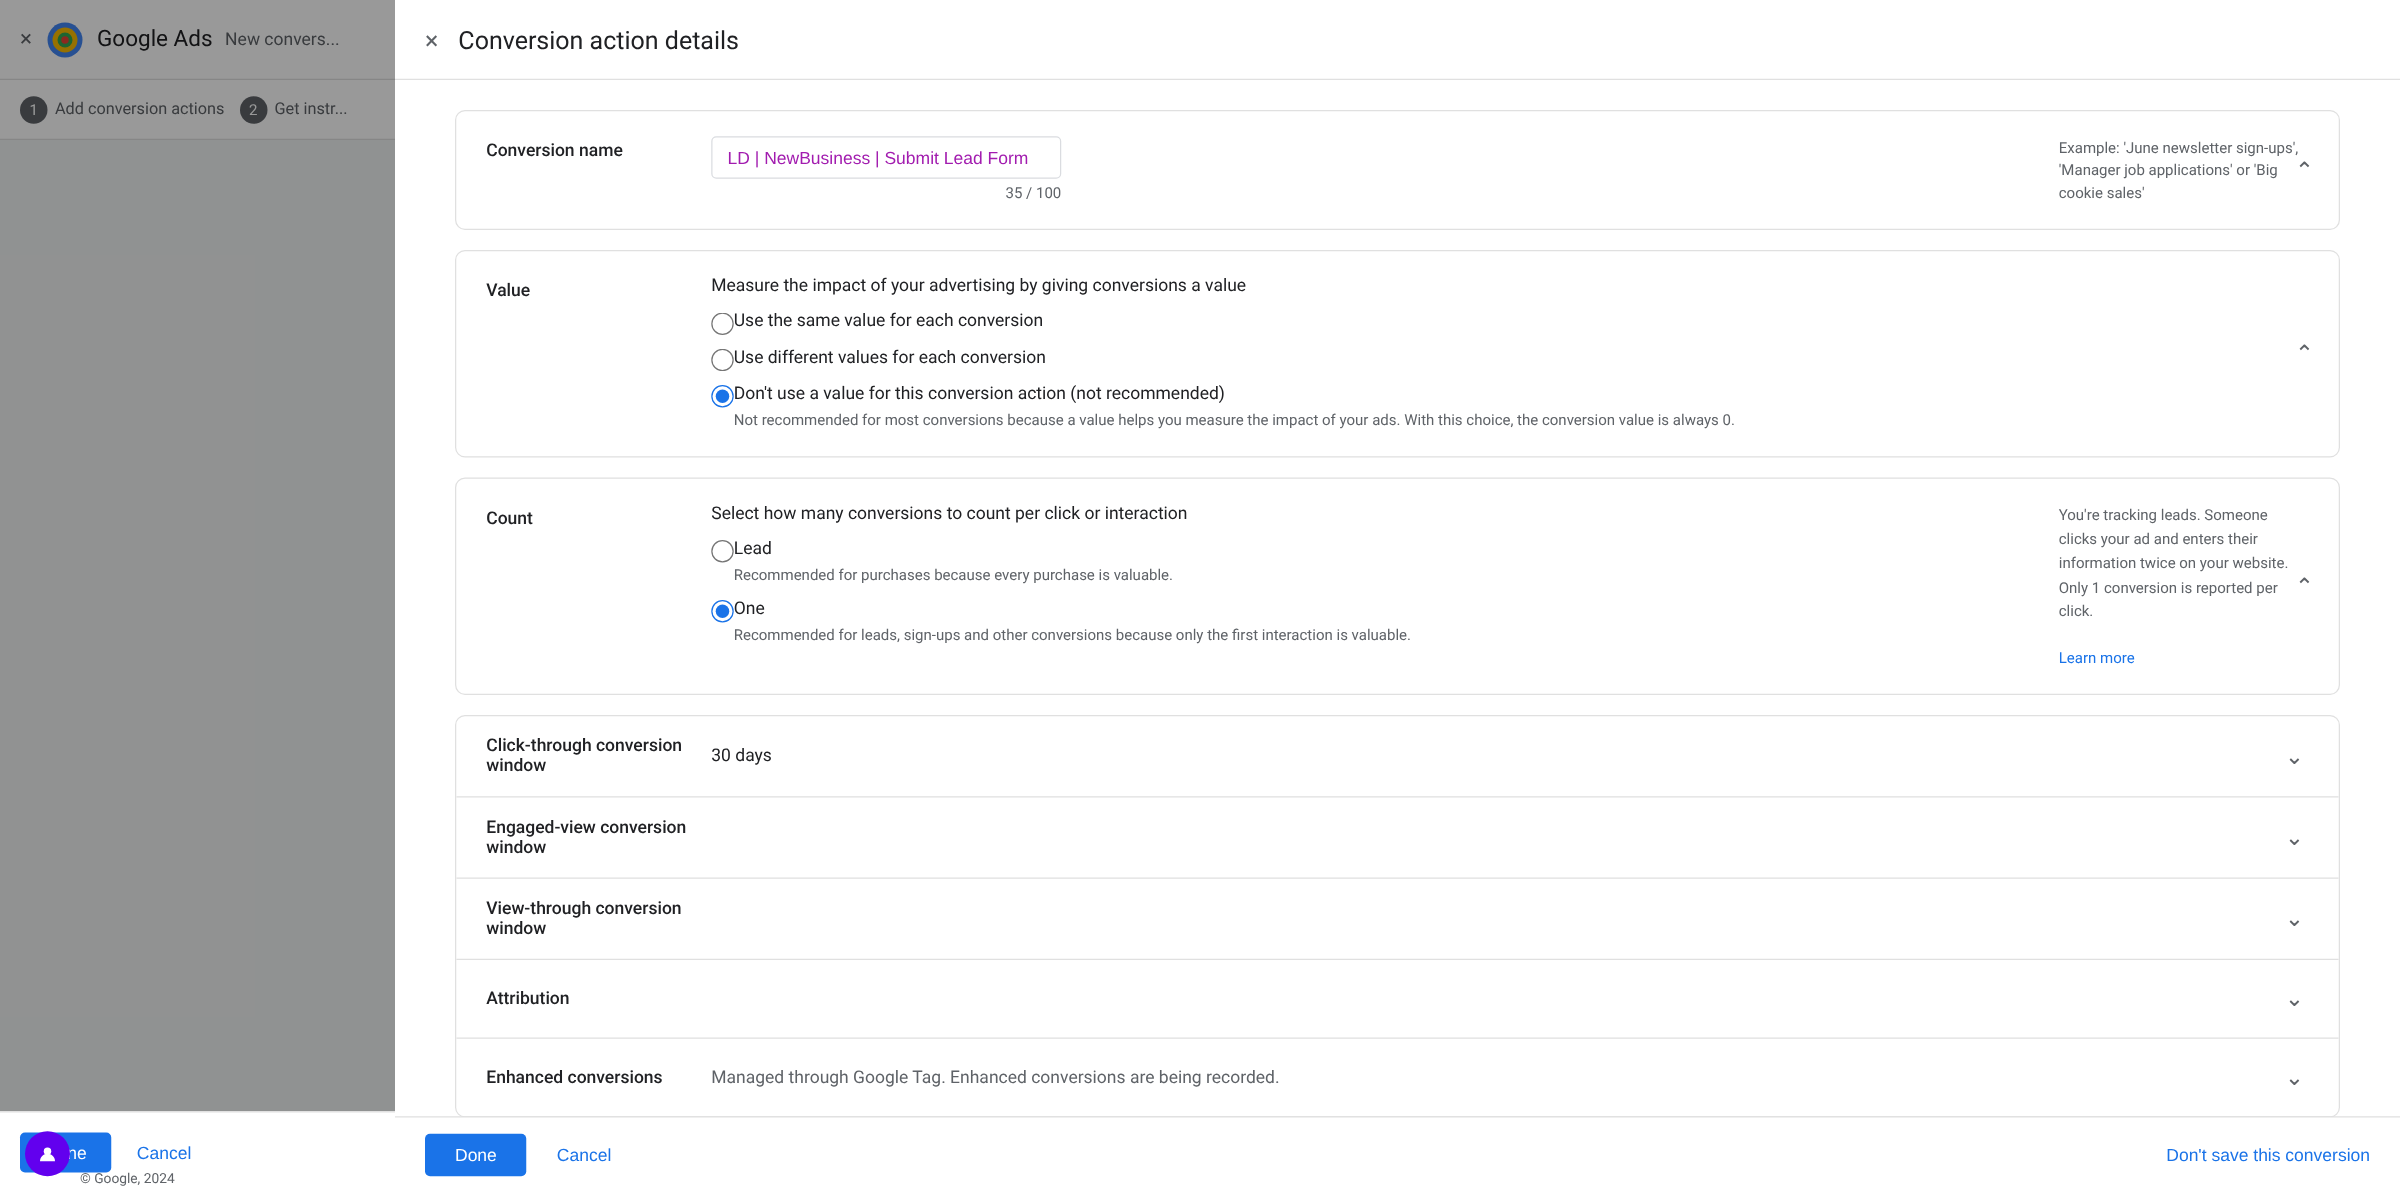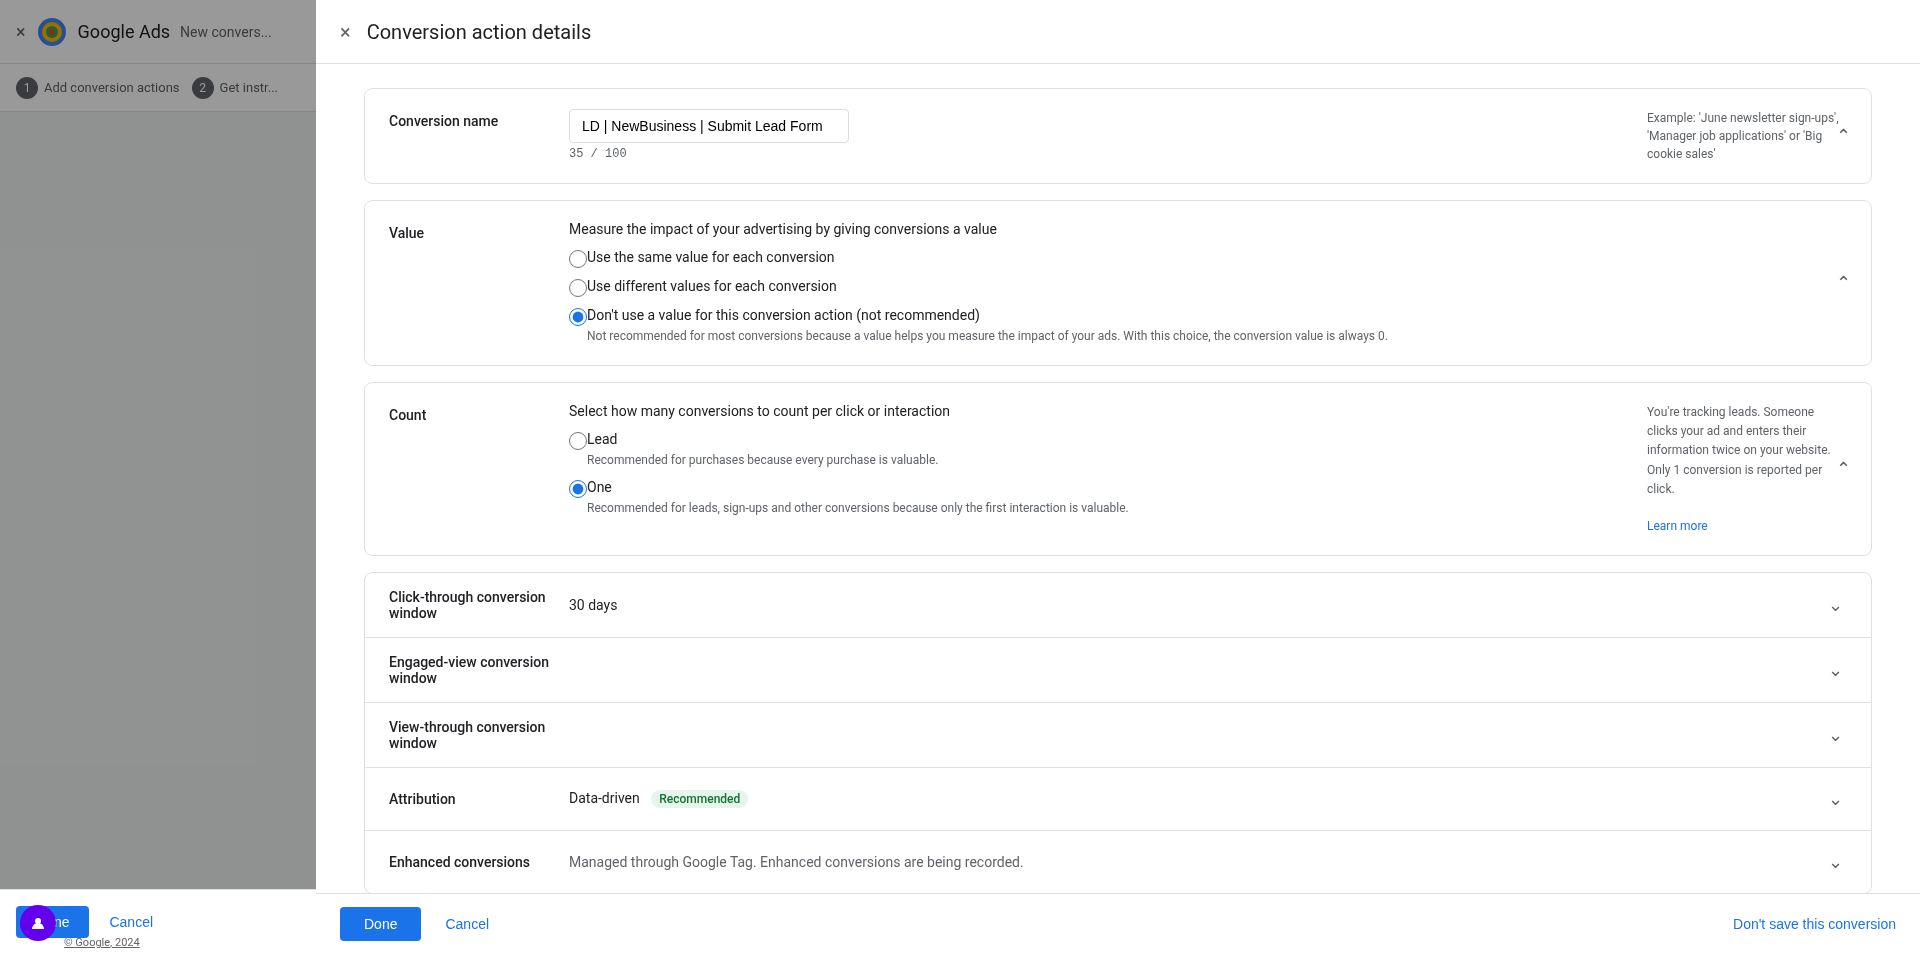--- a/index.html
+++ b/index.html
@@ -138,21 +138,20 @@
       color: #fff;
       font-size: 16px;
       z-index: 7;
     }
     .copyright {
       position: absolute;
       bottom: 4px; left: 64px;
       font-size: 11px;
       color: #5f6368;
       z-index: 7;
-      text-decoration: underline;
     }
 
     
     .one-label {
       position: absolute;
       bottom: 0; left: 316px;
       width: 160px; height: 64px;
       display: flex;
       align-items: center;
       justify-content: center;
@@ -253,30 +252,29 @@
       padding: 4px;
     }
 
     
     .conversion-name-input {
       width: 280px;
       padding: 8px 12px;
       border: 1px solid #dadce0;
       border-radius: 4px;
       font-size: 14px;
-      color: #000000;
+      color: #a21caf;
       outline: none;
     }
     .char-count {
       font-size: 12px;
       color: #5f6368;
       margin-top: 4px;
-      text-align: left;
+      text-align: right;
       width: 280px;
-      font-family: Liberation Mono, monospace;
     }
     .example-text {
       font-size: 12px;
       color: #5f6368;
       line-height: 1.5;
     }
 
     
     .value-description {
       font-size: 14px;
@@ -571,24 +569,20 @@
         <button class="chevron-btn" style="position:static;transform:none;margin-left:auto;">⌄</button>
       </div>
 
       <div class="collapsible-row">
         <div class="collapsible-label">View-through conversion window</div>
         <button class="chevron-btn" style="position:static;transform:none;margin-left:auto;">⌄</button>
       </div>
 
       <div class="collapsible-row">
         <div class="collapsible-label">Attribution</div>
-        <div class="collapsible-value">
-          <span>Data-driven</span>
-          <span class="recommended-badge">Recommended</span>
-        </div>
         <button class="chevron-btn" style="position:static;transform:none;margin-left:auto;">⌄</button>
       </div>
 
       <div class="collapsible-row">
         <div class="collapsible-label">Enhanced conversions</div>
         <div class="collapsible-value-secondary">Managed through Google Tag. Enhanced conversions are being recorded.</div>
         <button class="chevron-btn" style="position:static;transform:none;margin-left:auto;">⌄</button>
       </div>
 
     </div>

